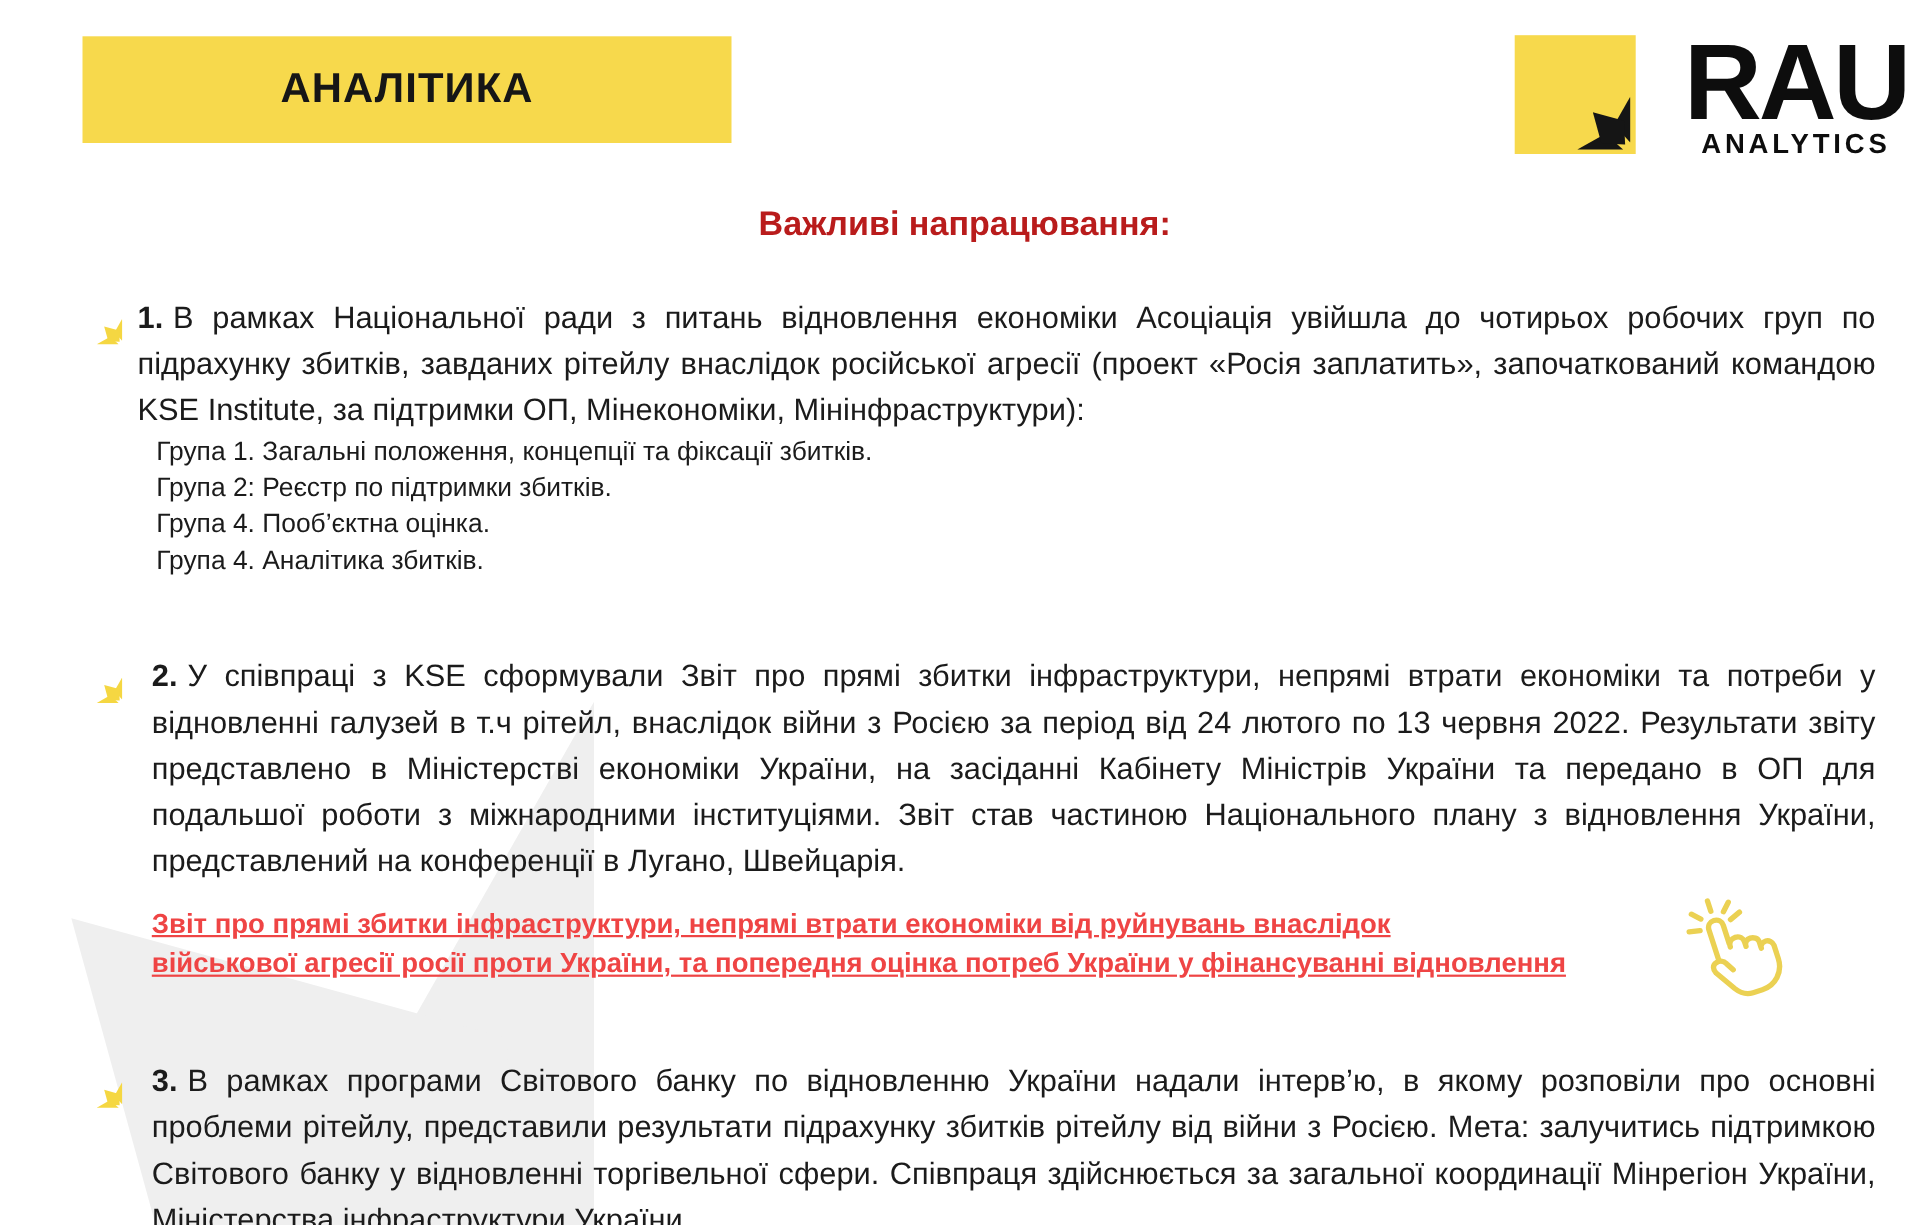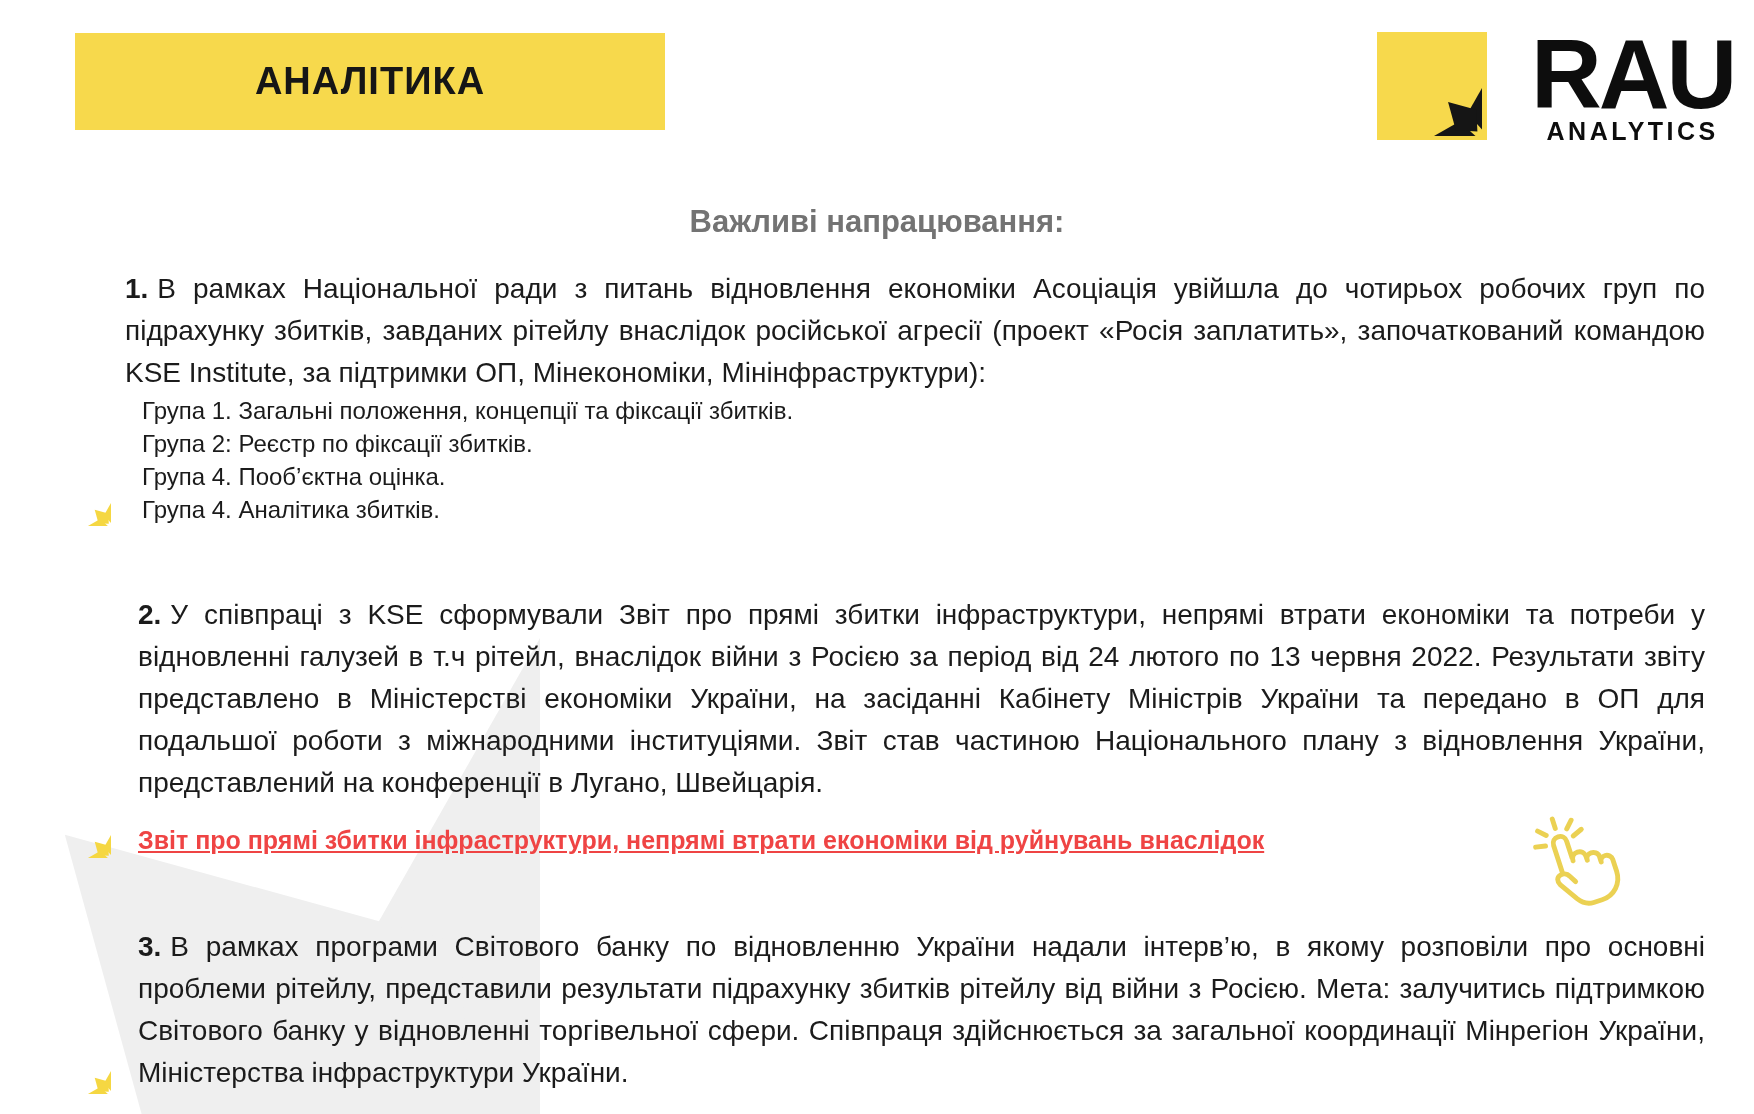--- a/index.html
+++ b/index.html
@@ -15,25 +15,25 @@
     display:flex;align-items:center;justify-content:center;
     font-size:38px;font-weight:bold;letter-spacing:1px;color:#161616;
   }
   .logo{position:absolute;left:1377px;top:32px;display:flex;gap:32px;}
   .logo-mark{width:110px;height:108px;background:#F7D94C;display:flex;align-items:center;justify-content:center;}
   .logo-mark svg{width:100px;height:100px;fill:#151515;}
   .logo-text{margin-left:12px;display:flex;flex-direction:column;}
   .logo-brand{font-size:98px;font-weight:bold;line-height:0.86;letter-spacing:-3px;color:#0d0d0d;}
   .logo-sub{font-size:25px;font-weight:bold;letter-spacing:3.5px;margin-top:1px;color:#0d0d0d;text-align:center;}
   
-  .title{position:absolute;top:204px;left:0;width:100%;text-align:center;
-    font-size:31px;font-weight:bold;color:#737373;}
+  .title{position:absolute;top:186px;left:0;width:100%;text-align:center;
+    font-size:31px;font-weight:bold;color:#b91c1c;}
   
   .content{position:absolute;left:63px;top:268px;width:1642px;}
-  .item{display:flex;align-items:flex-end;}
+  .item{display:flex;align-items:flex-start;}
   .item + .item{margin-top:68px;gap:13px;}
   .bullet{flex:0 0 48px;width:48px;height:48px;margin-right:14px;margin-top:-3px;fill:#F5D742;}
   .item-body{flex:1;font-size:28px;line-height:42px;text-align:justify;}
   .num{font-weight:bold;margin-right:9px;}
   .groups{font-size:24px;line-height:33px;padding-left:17px;text-align:left;}
   .item-block{flex:1;}
   .report-link{
     display:block;margin-top:18px;font-size:25px;line-height:36px;font-weight:bold;
     color:#ef4444;text-decoration:none;cursor:pointer;text-align:left;
   }
@@ -89,37 +89,38 @@
     <div class="item">
       <svg class="bullet" viewBox="-100 -100 200 200">
           <use href="#star8"></use>
         </svg>
       <div class="item-block">
         <div class="item-body">
           <span class="num">1.</span><span>В рамках Національної ради з питань відновлення економіки Асоціація увійшла до чотирьох робочих груп по підрахунку збитків, завданих рітейлу внаслідок російської агресії (проект «Росія заплатить», започаткований командою KSE Institute, за підтримки ОП, Мінекономіки, Мінінфраструктури):</span>
         </div>
         <div class="groups">
           <div>Група 1. Загальні положення, концепції та фіксації збитків.</div>
-          <div>Група 2: Реєстр по фіксації збитків.</div>
+          <div>Група 2: Реєстр по підтримки збитків.</div>
           <div>Група 4. Пооб’єктна оцінка.</div>
           <div>Група 4. Аналітика збитків.</div>
         </div>
       </div>
     </div>
 
     <div class="item">
       <svg class="bullet" viewBox="-100 -100 200 200">
           <use href="#star8"></use>
         </svg>
       <div class="item-block">
         <div class="item-body">
           <span class="num">2.</span><span>У співпраці з KSE сформували Звіт про прямі збитки інфраструктури, непрямі втрати економіки та потреби у відновленні галузей в т.ч рітейл, внаслідок війни з Росією за період від 24 лютого по 13 червня 2022. Результати звіту представлено в Міністерстві економіки України, на засіданні Кабінету Міністрів України та передано в ОП для подальшої роботи з міжнародними інституціями. Звіт став частиною Національного плану з відновлення України, представлений на конференції в Лугано, Швейцарія.</span>
         </div>
         <a class="report-link">
           <span class="link-line">Звіт про прямі збитки інфраструктури, непрямі втрати економіки від руйнувань внаслідок</span>
+          <span class="link-line">військової агресії росії проти України, та попередня оцінка потреб України у фінансуванні відновлення</span>
         </a>
       </div>
     </div>
 
     <div class="item item-3">
       <svg class="bullet" viewBox="-100 -100 200 200">
           <use href="#star8"></use>
         </svg>
       <div class="item-block">
         <div class="item-body">

